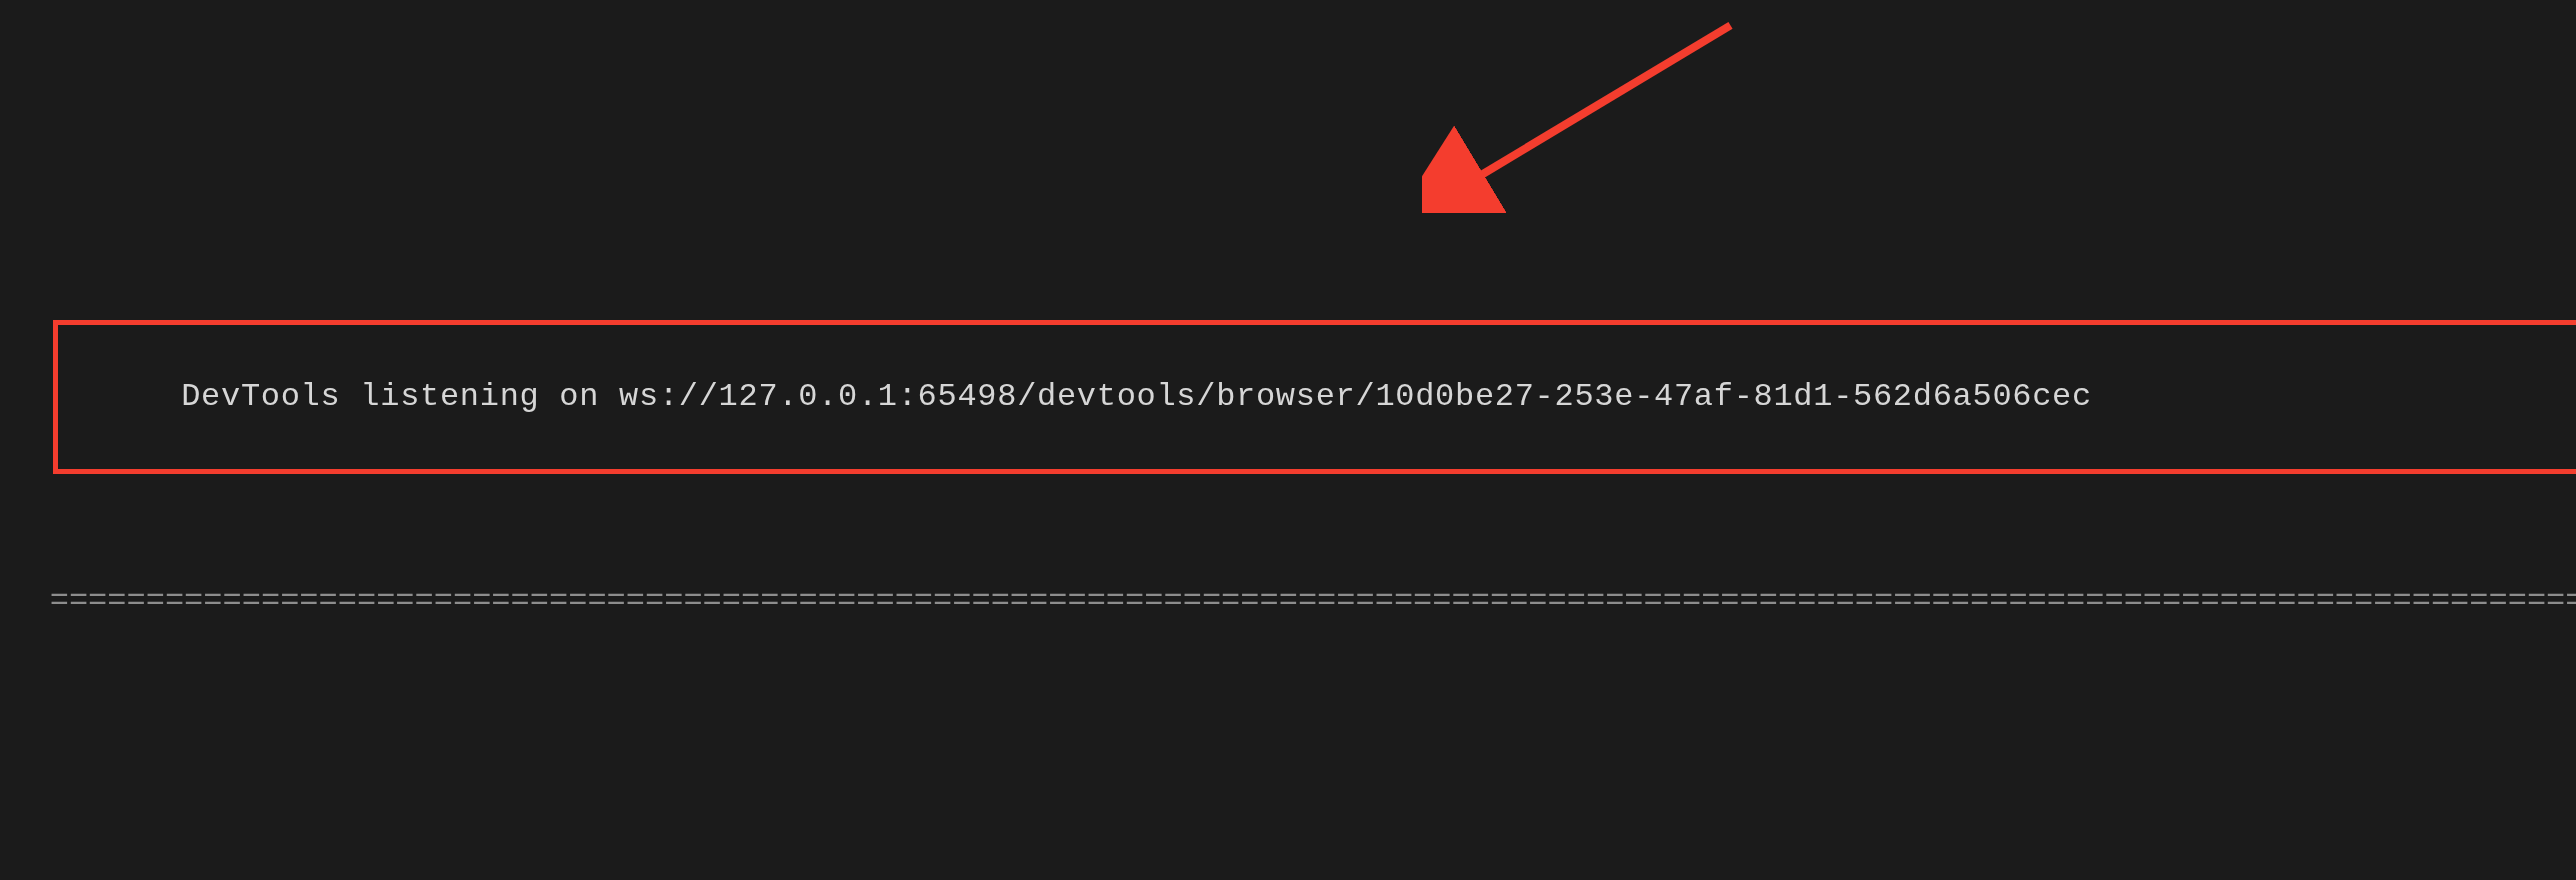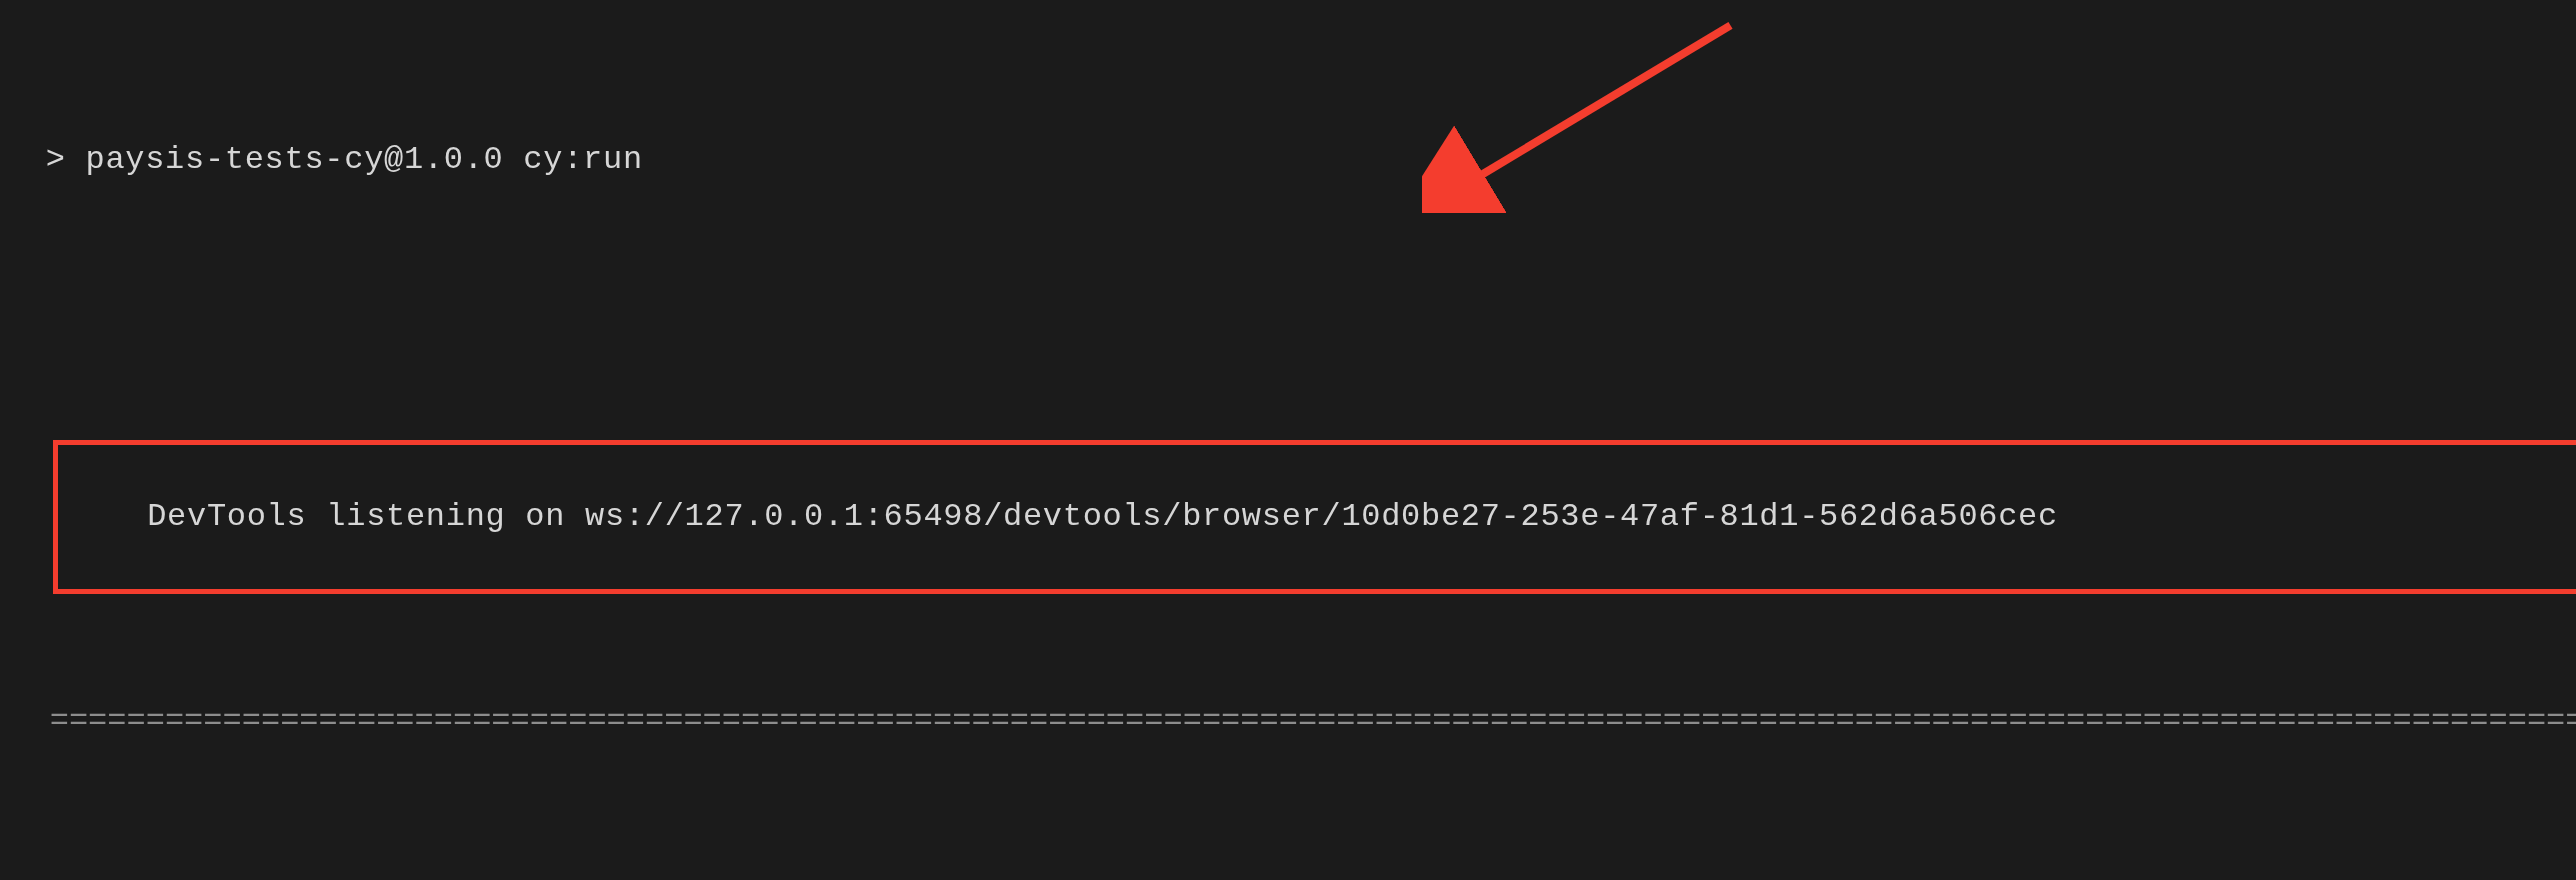--- a/index.html
+++ b/index.html
@@ -33,39 +33,38 @@
     padding-left:39px;
   }
   .gap{height:60px;}
   .hl-box{
     border:5.4px solid var(--highlight);
     padding:12px 9.4px 12px 9.4px;
     margin:0 6.7px 0 6.7px;
     display:inline-block;
     width:calc(100% - 40px);
   }
-  .hl-box span{color:var(--fg);}
+  .hl-box span{color:var(--fg);margin-left:34px;}
   .divider{
     color:var(--dim);
     padding:27px 0 0 43px;
     letter-spacing:0;
   }
   .arrow{
     position:absolute;
     top:12px;
     left:1422px;
     pointer-events:none;
   }
 </style>
 </head>
 <body>
 
 <div class="term">
 
-  <div class="prompt-line">&gt; paysis-tests-cy@1.0.0 cy:run</div>
 
   <div class="gap"></div>
 
   <div class="hl-box">
     <span>DevTools listening on ws://127.0.0.1:65498/devtools/browser/10d0be27-253e-47af-81d1-562d6a506cec</span>
   </div>
 
   <div class="divider">====================================================================================================================================</div>
 
   

